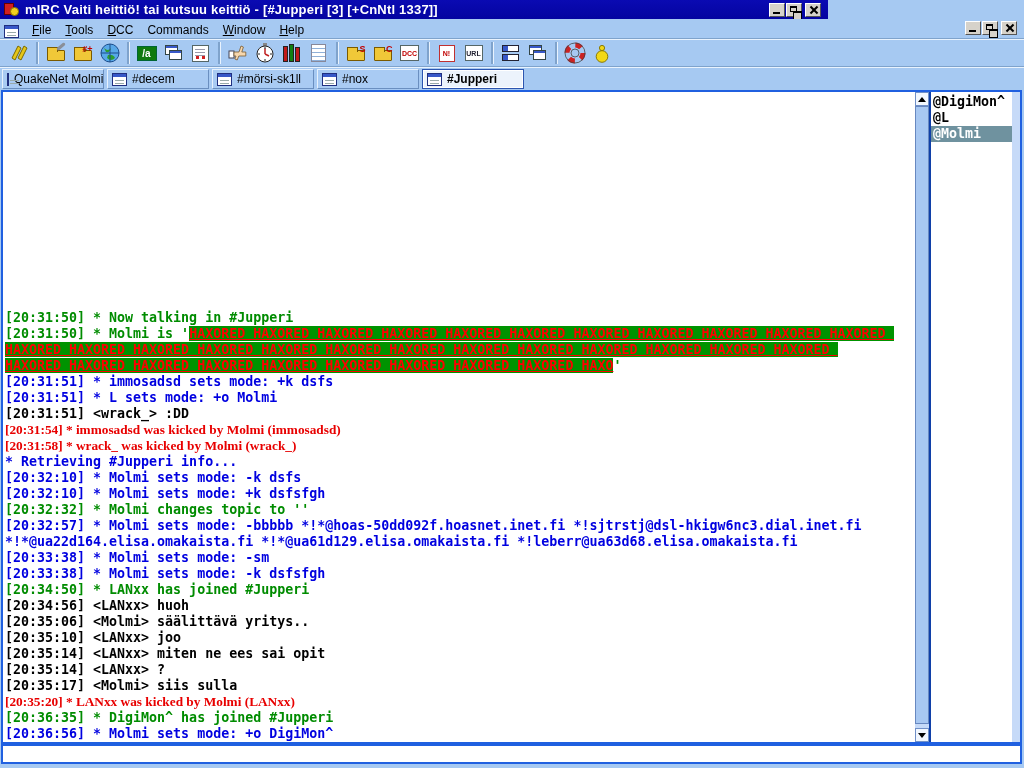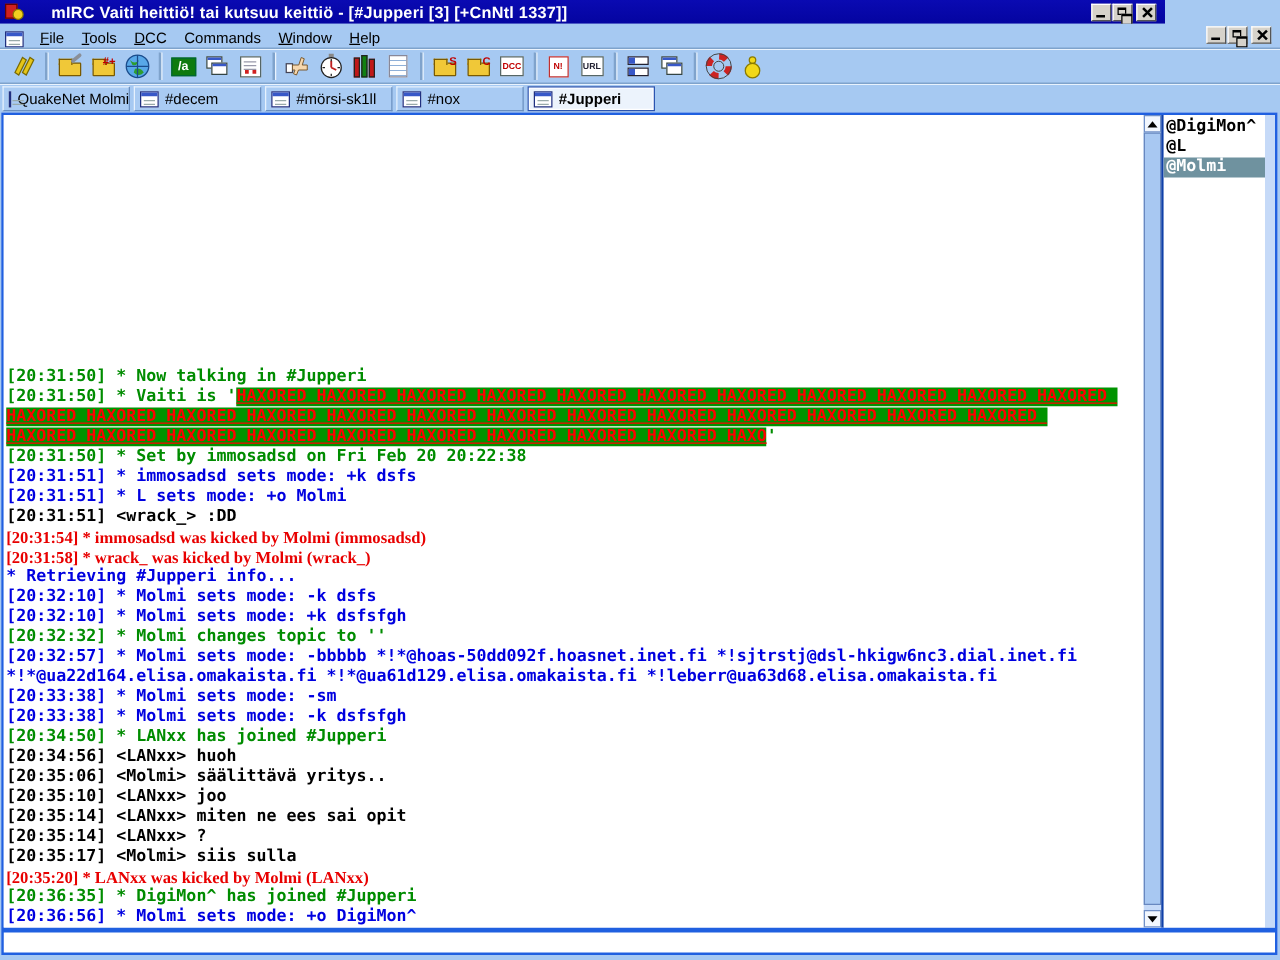--- a/index.html
+++ b/index.html
@@ -1,21 +1,21 @@
 <!DOCTYPE html>
 <html><head>
 <meta charset="utf-8">
 <style>
   * { margin:0; padding:0; box-sizing:border-box; }
   html,body { width:1024px; height:768px; overflow:hidden; }
   body { background:#A6C9F2; font-family:"Liberation Sans", sans-serif; position:relative; }
 
   
-  .titlebar { position:absolute; left:0; top:0; width:932px; height:19px;
-    background:linear-gradient(180deg,#0A0AB2,#0404A0); display:flex; align-items:center;gap:16px; }
+  .titlebar { position:absolute; left:0; top:0; width:828px; height:19px;
+    background:linear-gradient(180deg,#0A0AB2,#0404A0); display:flex; align-items:center; }
   .app-icon { width:16px; height:15px; margin:0 5px 0 4px; position:relative; }
   .app-icon .a1 { position:absolute; left:0; top:1px; width:10px; height:12px; background:#D02020; border:1px solid #600; }
   .app-icon .a2 { position:absolute; left:6px; top:5px; width:9px; height:9px; background:#F2D020; border:1px solid #870; border-radius:50%; }
   .title-text { color:#fff; font-weight:bold; font-size:13px; letter-spacing:0.2px; white-space:nowrap; }
   .winbtns { position:absolute; right:7px; top:3px; display:flex; }
   .winbtns.inmenu { top:2px; }
   .wbtn { width:16px; height:14px; background:#D6D2CA; border:1px solid; border-color:#FFFFFF #555 #555 #FFFFFF;
     position:relative; margin-left:1px; }
   .wbtn.gap { margin-left:3px; }
   .g-min { position:absolute; left:3px; bottom:2px; width:7px; height:2px; background:#000; }
@@ -298,24 +298,23 @@
   <div class="tab active" style="left:422px">
       <div class="doc-icon"></div>
       <span>#Jupperi</span>
     </div>
 </div>
 
 <div class="client-frame">
 
   <div class="textpane">
     <div class="line"><span class="g">[20:31:50] * Now talking in #Jupperi</span></div>
-    <div class="line"><span class="g">[20:31:50] * Vaiti is '</span><span class="hax">HAXORED HAXORED HAXORED HAXORED HAXORED HAXORED HAXORED HAXORED HAXORED HAXORED HAXORED </span></div>
+    <div class="line"><span class="g">[20:31:50] * Molmi is '</span><span class="hax">HAXORED HAXORED HAXORED HAXORED HAXORED HAXORED HAXORED HAXORED HAXORED HAXORED HAXORED </span></div>
     <div class="line"><span class="hax">HAXORED HAXORED HAXORED HAXORED HAXORED HAXORED HAXORED HAXORED HAXORED HAXORED HAXORED HAXORED HAXORED </span></div>
     <div class="line"><span class="hax">HAXORED HAXORED HAXORED HAXORED HAXORED HAXORED HAXORED HAXORED HAXORED HAXO</span><span class="g">'</span></div>
-    <div class="line"><span class="g">[20:31:50] * Set by immosadsd on Fri Feb 20 20:22:38</span></div>
     <div class="line"><span class="b">[20:31:51] * immosadsd sets mode: +k dsfs</span></div>
     <div class="line"><span class="b">[20:31:51] * L sets mode: +o Molmi</span></div>
     <div class="line"><span class="k">[20:31:51] &lt;wrack_&gt; :DD</span></div>
     <div class="line"><span class="r">[20:31:54] * immosadsd was kicked by Molmi (immosadsd)</span></div>
     <div class="line"><span class="r">[20:31:58] * wrack_ was kicked by Molmi (wrack_)</span></div>
     <div class="line"><span class="b">* Retrieving #Jupperi info...</span></div>
     <div class="line"><span class="b">[20:32:10] * Molmi sets mode: -k dsfs</span></div>
     <div class="line"><span class="b">[20:32:10] * Molmi sets mode: +k dsfsfgh</span></div>
     <div class="line"><span class="g">[20:32:32] * Molmi changes topic to ''</span></div>
     <div class="line"><span class="b">[20:32:57] * Molmi sets mode: -bbbbb *!*@hoas-50dd092f.hoasnet.inet.fi *!sjtrstj@dsl-hkigw6nc3.dial.inet.fi</span></div>

